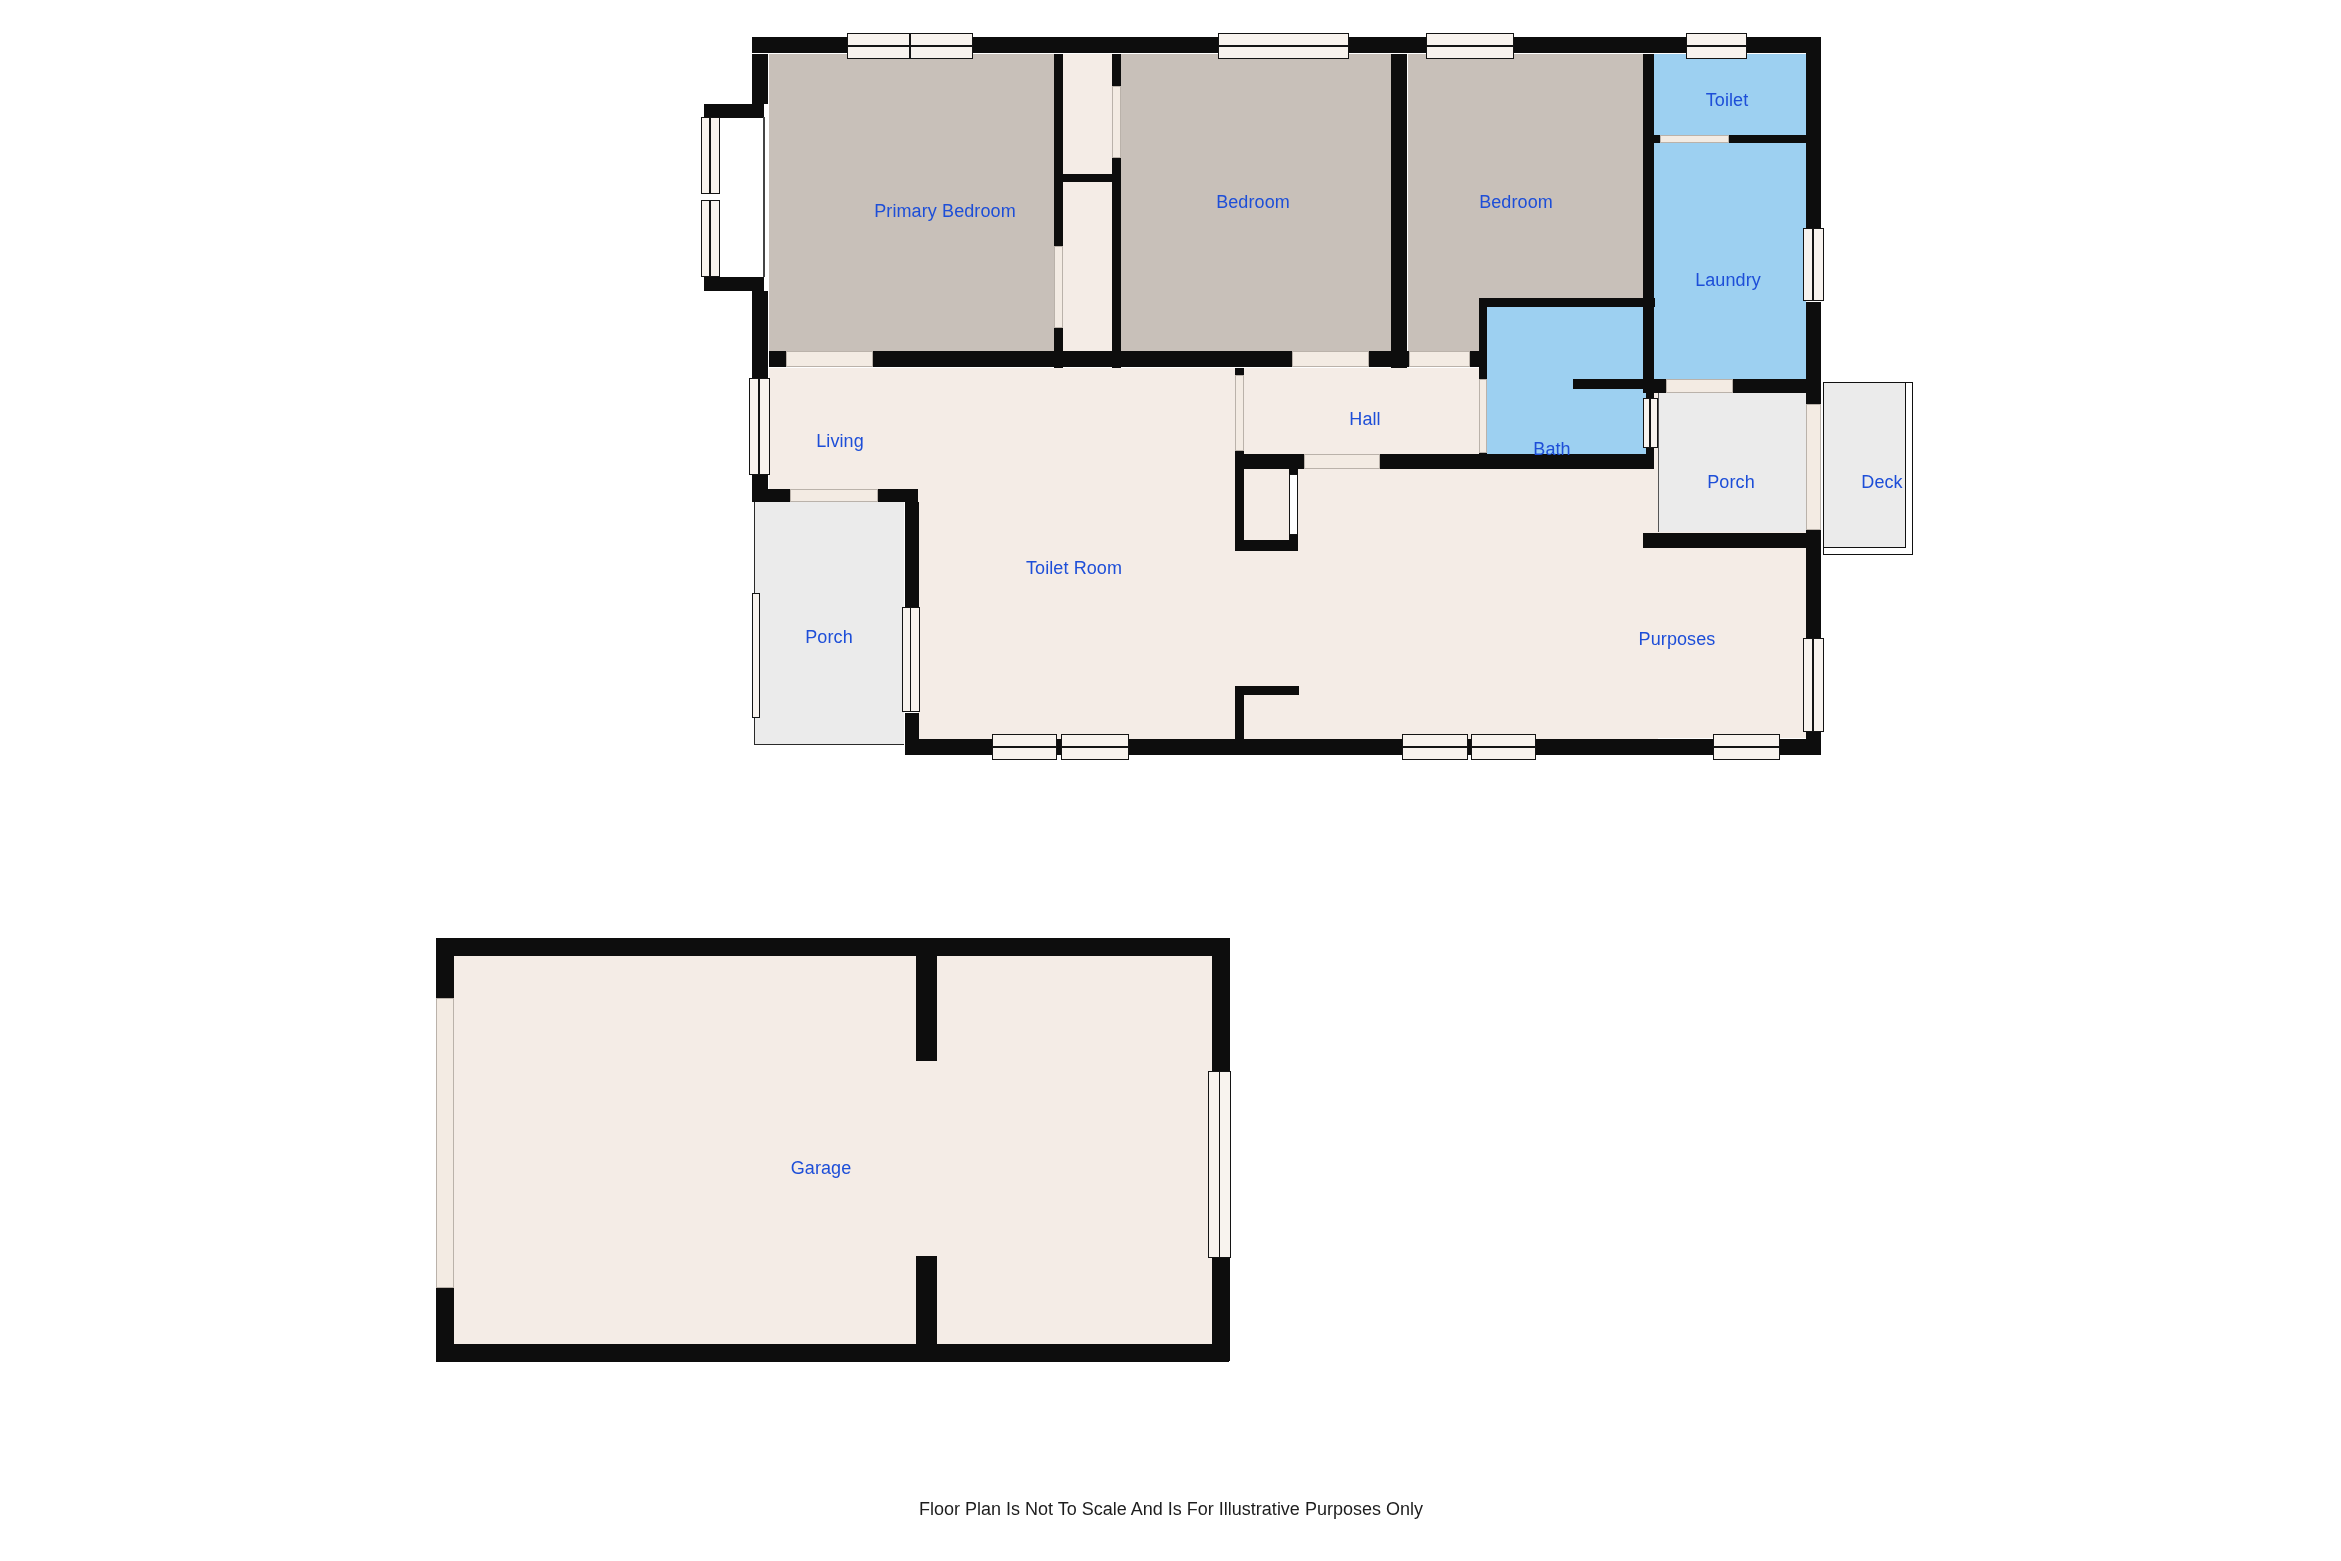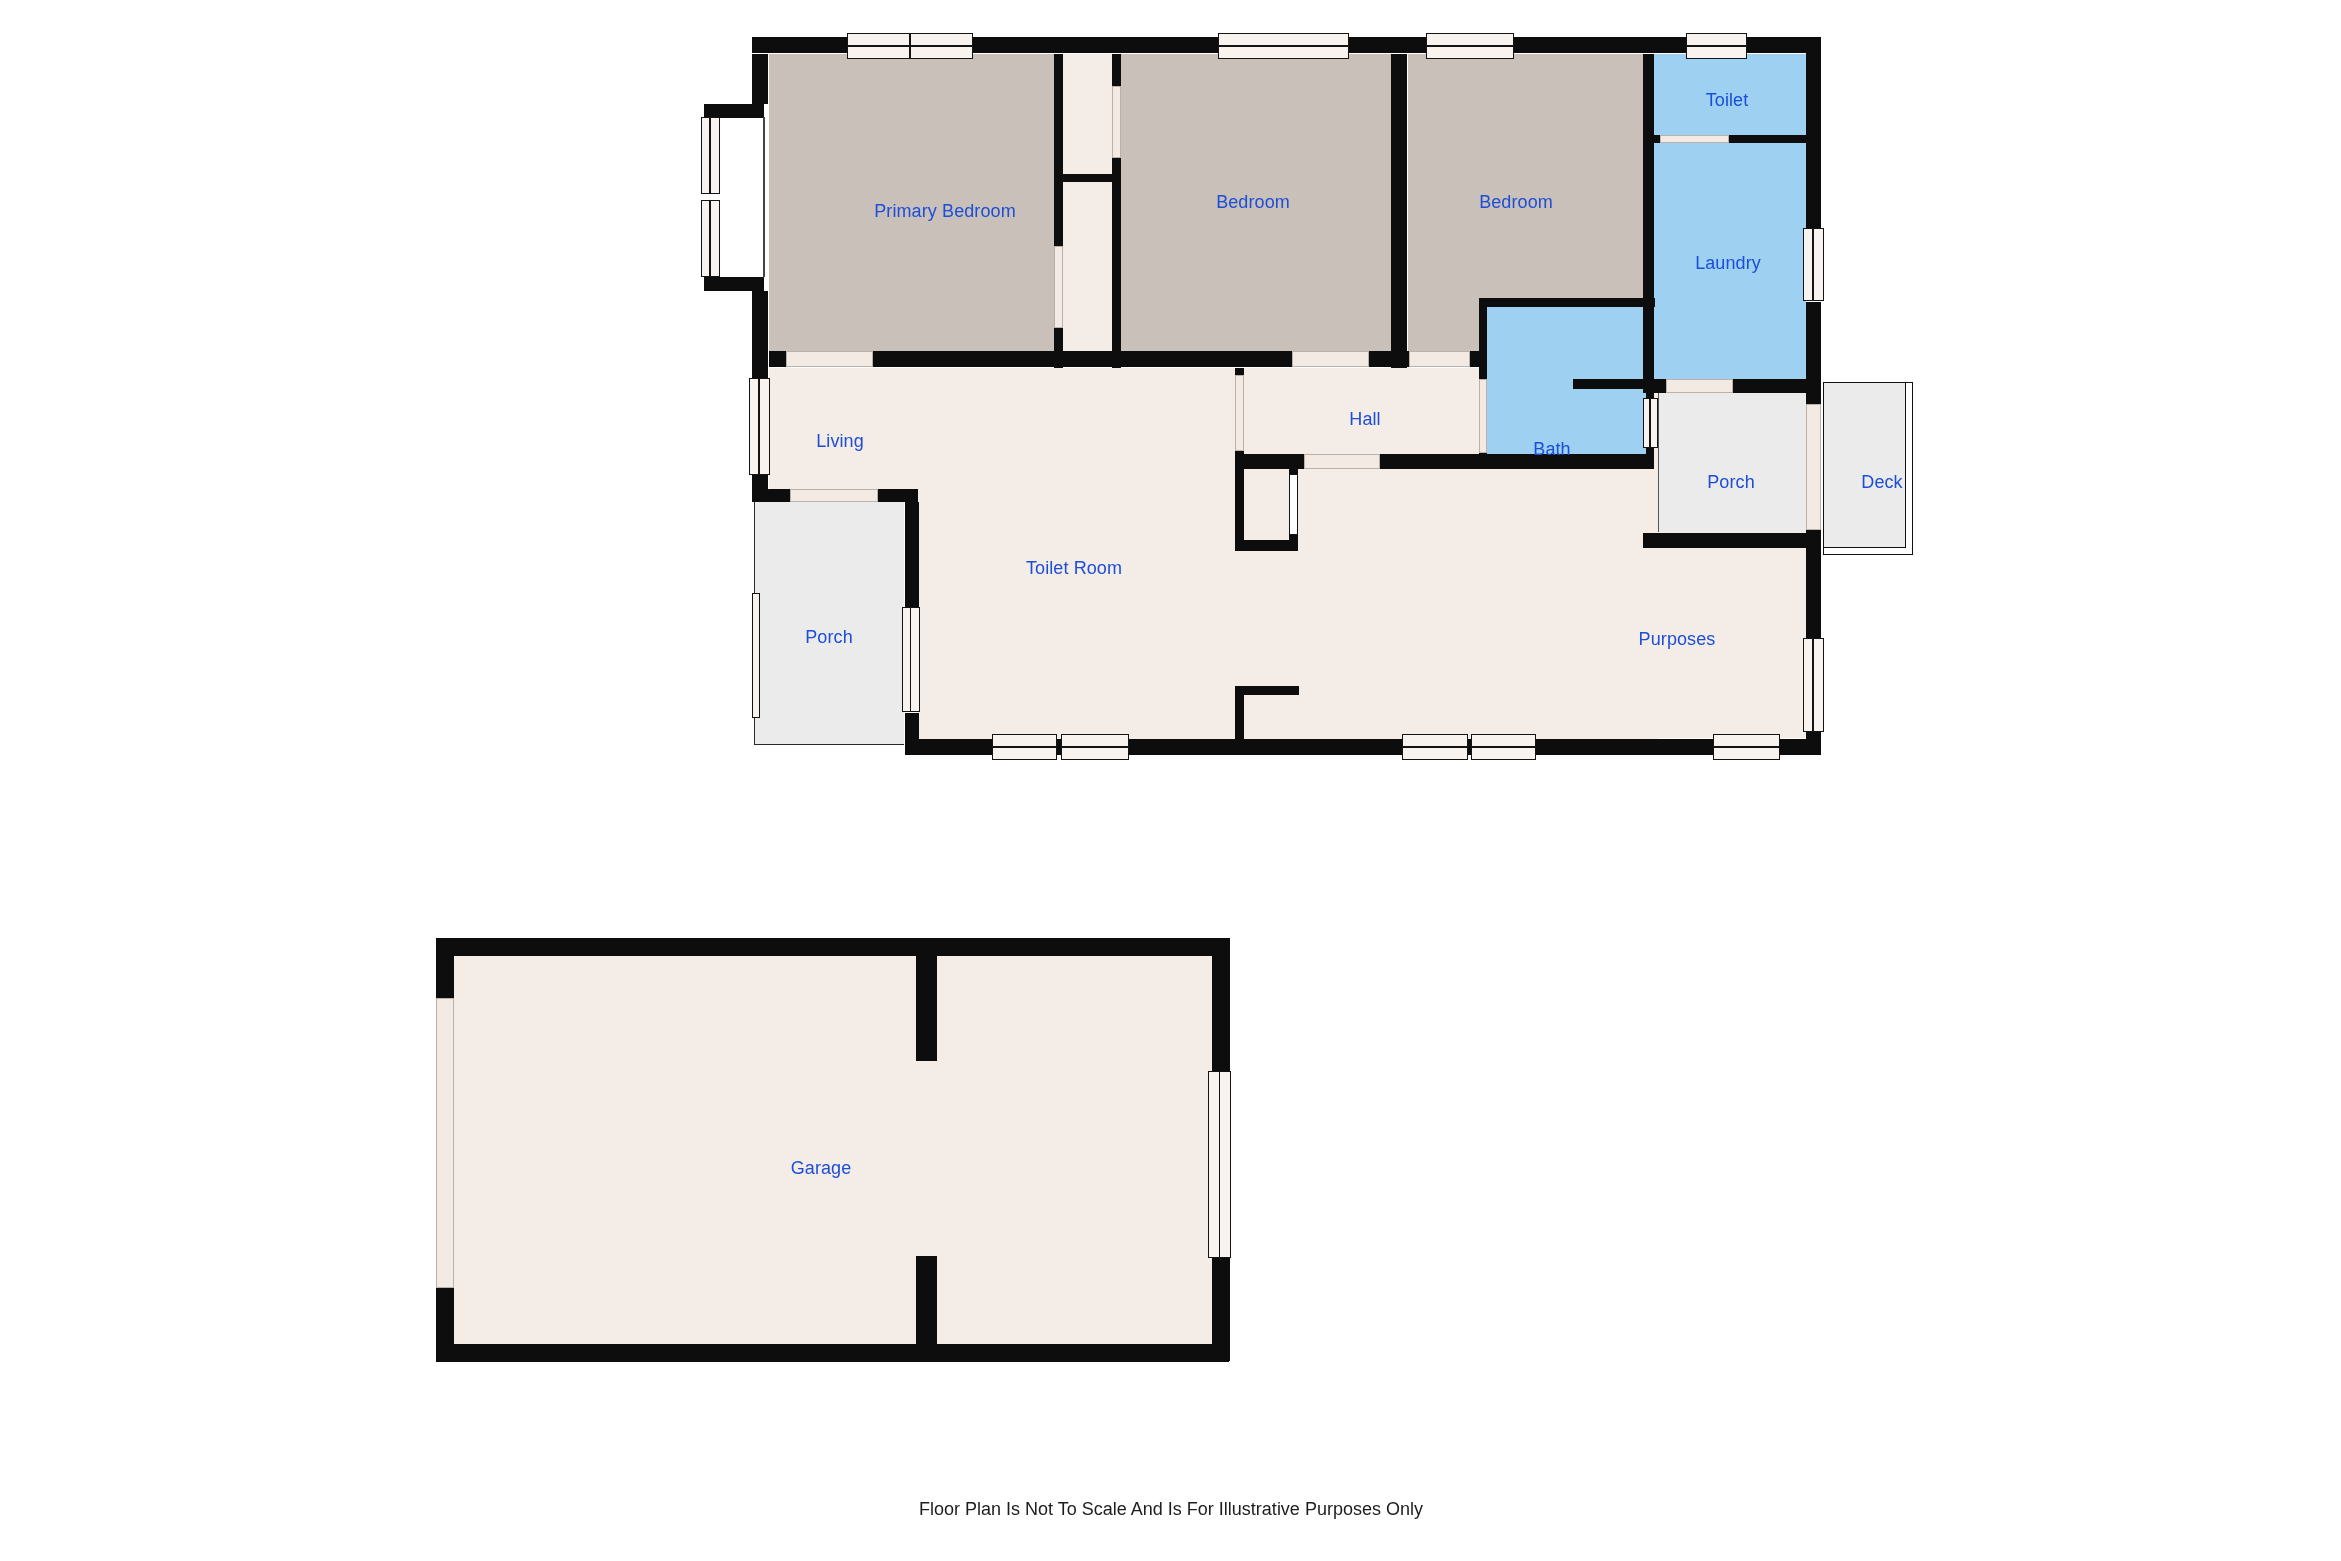--- a/index.html
+++ b/index.html
@@ -116,21 +116,21 @@
     <div class="abs window v" style="left: 1803px; top: 638px; width: 21px; height: 94px;"></div>
     <div class="abs window v" style="left: 902px; top: 607px; width: 17.6px; height: 105px;"></div>
     <div class="abs window v" style="left: 1643px; top: 398px; width: 15px; height: 50px;"></div>
     <div class="abs window v" style="left: 1208px; top: 1071px; width: 23.4px; height: 187px;"></div>
     <div class="abs window" style="left: 752px; top: 593px; width: 8.2px; height: 125px;"></div>
     <div class="abs thin" style="left: 763px; top: 117px; width: 2.3px; height: 160px;"></div>
     <div class="label" style="left: 905px; top: 211px; margin-left: 40px;">Primary Bedroom</div>
     <div class="label" style="left: 1253px; top: 202px;">Bedroom</div>
     <div class="label" style="left: 1516px; top: 202px;">Bedroom</div>
     <div class="label" style="left: 1727px; top: 100px;">Toilet</div>
-    <div class="label" style="left: 1728px; top: 263px; text-align: right;">Laundry</div>
+    <div class="label" style="left: 1728px; top: 280px; text-align: right;">Laundry</div>
     <div class="label" style="left: 840px; top: 441px;">Living</div>
     <div class="label" style="left: 1365px; top: 419px; text-align: center;">Hall</div>
     <div class="label" style="left: 1552px; top: 409px; margin-top: 40px;">Bath</div>
     <div class="label" style="left: 1731px; top: 482px;">Porch</div>
     <div class="label" style="left: 1862px; top: 482px; margin-left: 20px;">Deck</div>
     <div class="label" style="left: 1074px; top: 568px;">Toilet Room</div>
     <div class="label" style="left: 1677px; top: 639px;">Purposes</div>
     <div class="label" style="left: 829px; top: 637px;">Porch</div>
     <div class="label" style="left: 821px; top: 1168px;">Garage</div>
   </div>

